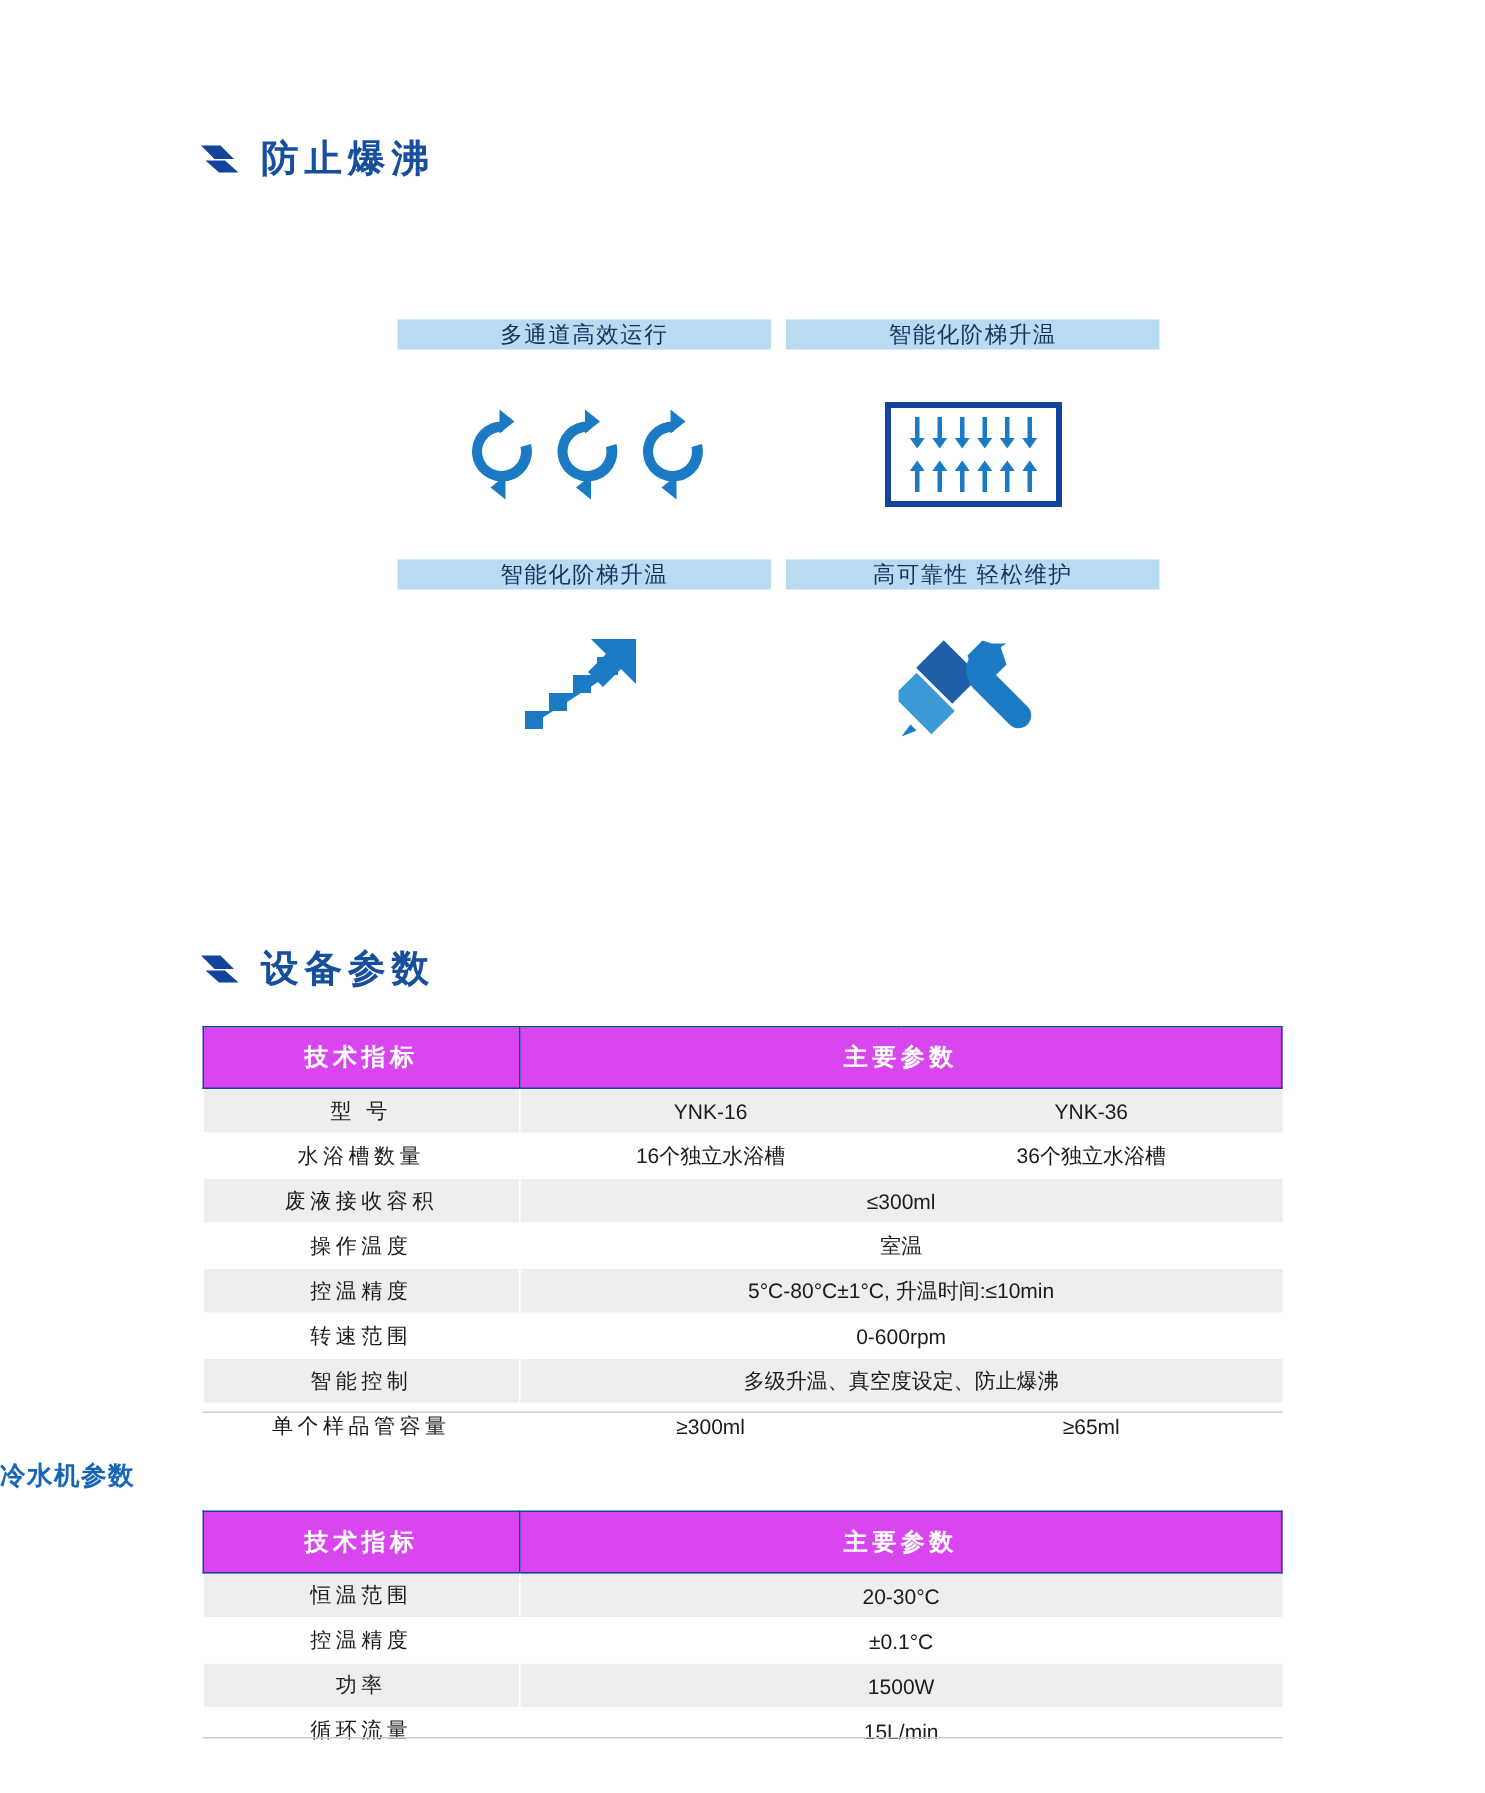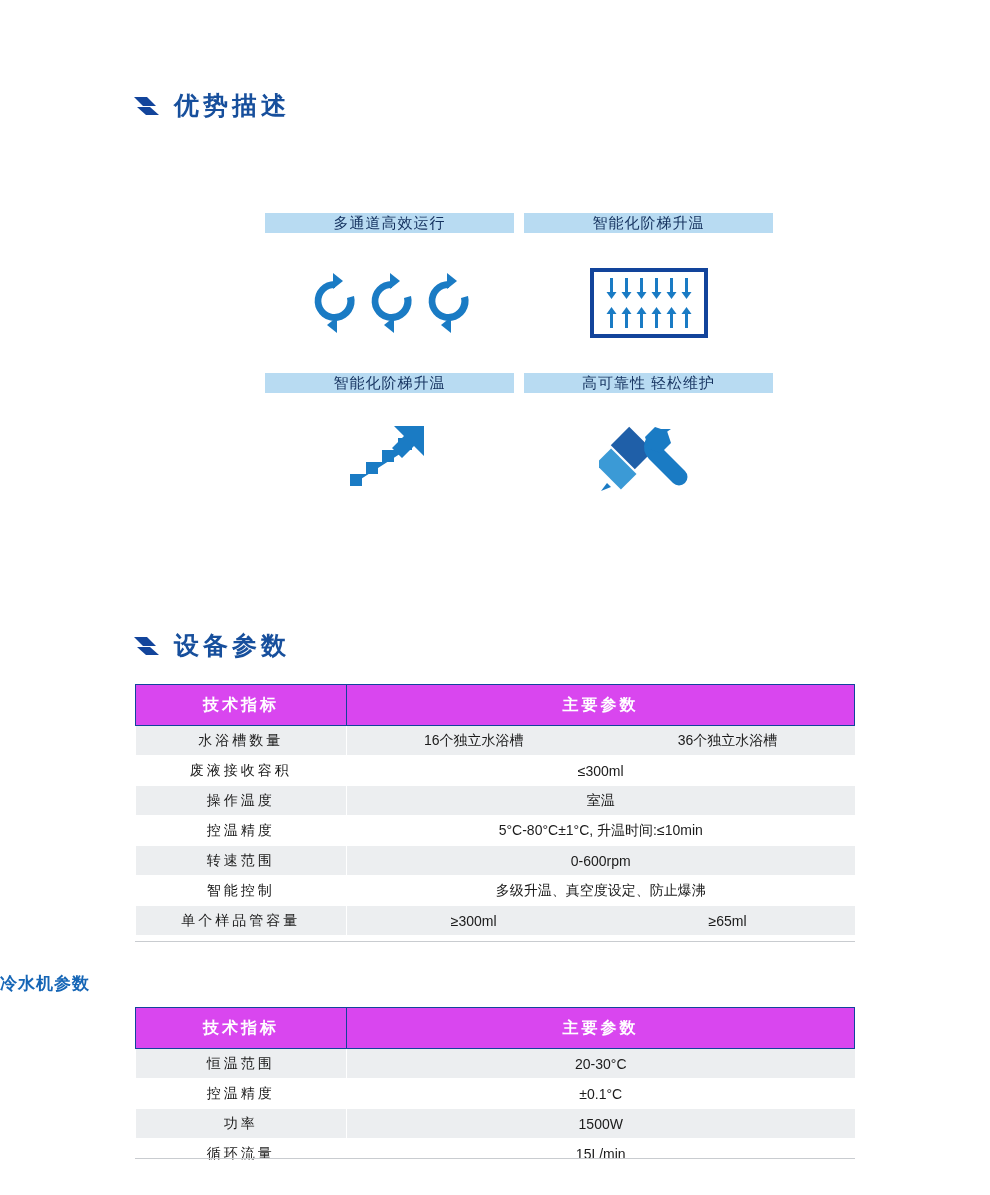--- a/index.html
+++ b/index.html
@@ -139,21 +139,21 @@
 </head>
 <body>
 
 <div class="section-heading" id="heading-advantages">
   <span class="arrow-mark">
     <svg width="26" height="20" viewBox="0 0 26 20">
       <polygon points="0,1 13,1 22,10 9,10" fill="#12449b"></polygon>
       <polygon points="3,11 16,11 25,19 12,19" fill="#12449b"></polygon>
     </svg>
   </span>
-  <span class="heading-text">优势描述</span>
+  <span class="heading-text">防止爆沸</span>
 </div>
 
 <div class="adv-grid">
 
   <div class="adv-row first">
     <div class="adv-cell">
       <div class="adv-title">多通道高效运行</div>
       <div class="adv-icon-area">
         <svg width="170" height="60" viewBox="0 0 170 60">
           <g fill="#1a7bc4">
@@ -260,20 +260,25 @@
 
 <table class="param-table" id="equipment-table">
   <thead>
     <tr>
       <th style="width:208px">技术指标</th>
       <th colspan="2">主要参数</th>
     </tr>
   </thead>
   <tbody>
     <tr>
+      <td class="label-col">型 号</td>
+      <td style="width:256px">YNK-16</td>
+      <td>YNK-36</td>
+    </tr>
+    <tr>
       <td class="label-col">水浴槽数量</td>
       <td>16个独立水浴槽</td>
       <td>36个独立水浴槽</td>
     </tr>
     <tr>
       <td class="label-col">废液接收容积</td>
       <td colspan="2">≤300ml</td>
     </tr>
     <tr>
       <td class="label-col">操作温度</td>

